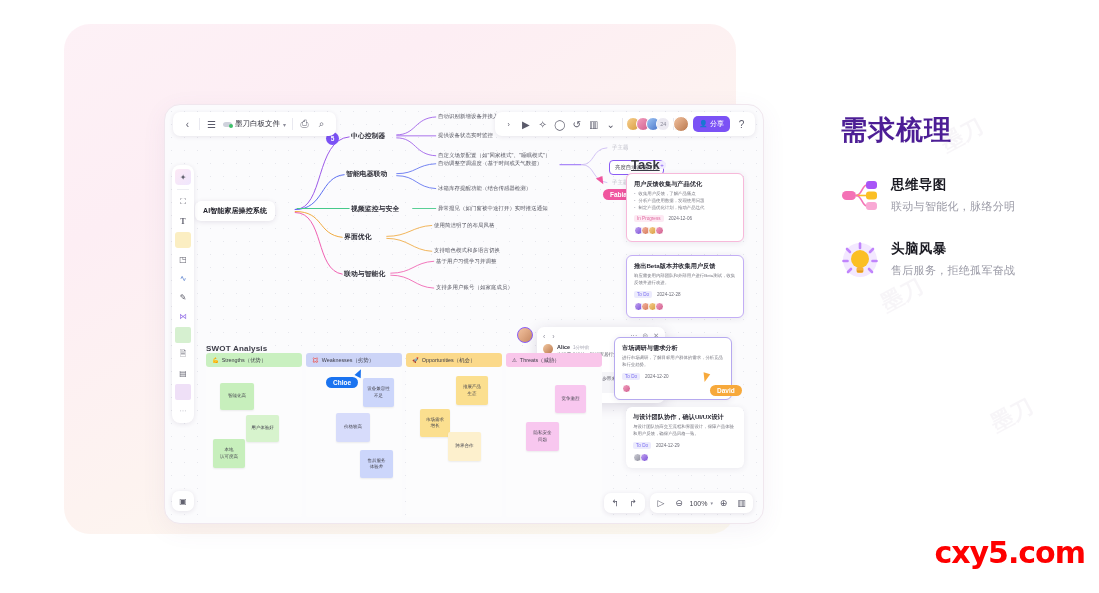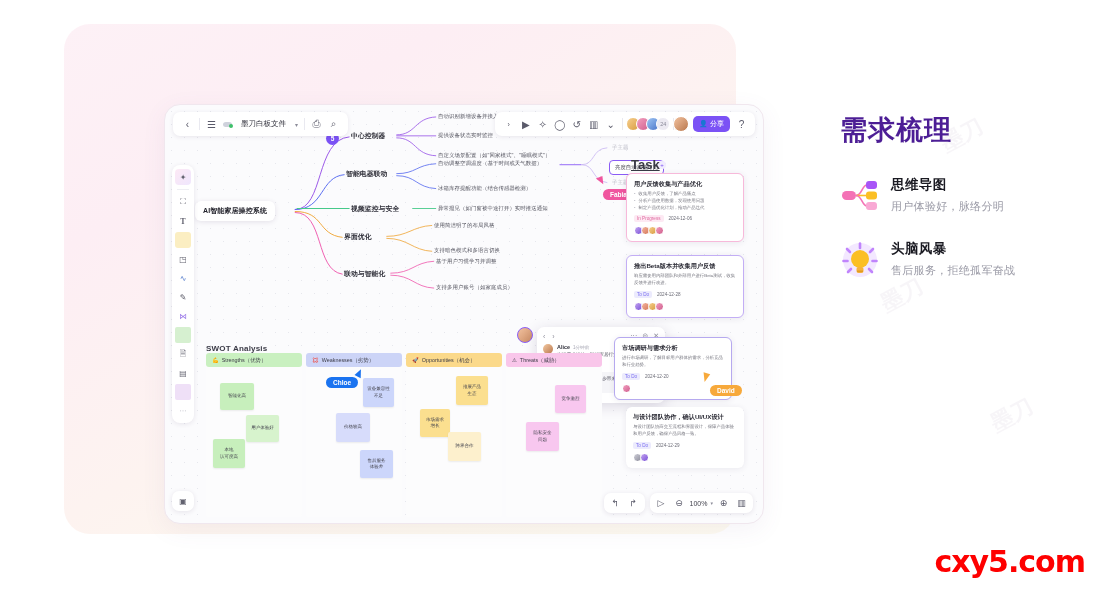--- a/index.html
+++ b/index.html
@@ -48,21 +48,21 @@
     background:#fff; border-radius:7px;
     box-shadow:0 1px 4px rgba(60,40,80,.10);
     padding:0 5px;
   }
   .tb-btn {
     width:17px;height:19px; display:flex;align-items:center;justify-content:center;
     color:#5a5a6a; font-size:10px; cursor:pointer; border-radius:4px;
   }
   .tb-sep { width:1px;height:12px;background:#e9e9f0;margin:0 3px; }
   .doc-name {
-    display:flex;align-items:center;gap:9px;font-size:7.5px;color:#2f2f3a;
+    display:flex;align-items:center;gap:3px;font-size:7.5px;color:#2f2f3a;
     padding:0 3px; cursor:pointer; white-space:nowrap;
   }
   .cloud-ic { width:9px;height:9px;position:relative;display:inline-block; }
   .cloud-ic::before{
     content:""; position:absolute; left:0; top:2px; width:9px;height:5px;
     background:#cfd2dc; border-radius:4px 4px 3px 3px;
   }
   .cloud-ic::after{
     content:""; position:absolute; right:-1px; top:4px; width:4px;height:4px;
     background:#3ec06a; border-radius:50%;
@@ -229,21 +229,21 @@
   .feat-ic{width:38px;height:38px;flex:0 0 38px;position:relative;}
   .feat-h{font-size:13.5px;font-weight:bold;color:#1a1a22;margin-bottom:5px;letter-spacing:.4px;}
   .feat-s{font-size:11px;color:#9a9aa6;letter-spacing:.3px;}
   .cta{
     position:absolute;left:840px;top:428px;width:128px;height:36px;border-radius:7px;
     background:linear-gradient(90deg,#3b44f6 0%, #8b3ef0 48%, #f53ec8 100%);
     color:#fff;font-size:13px;display:flex;align-items:center;justify-content:center;
     cursor:pointer;letter-spacing:1px;
   }
   .watermark{
-    position:absolute;right:14px;bottom:14px;
+    position:absolute;right:14px;bottom:23px;
     font-family:"DejaVu Sans", sans-serif;
     font-size:30px;font-weight:bold;color:#fe0000;letter-spacing:-1px;
   }
   .wm-ghost{
     position:absolute;color:rgba(140,120,160,.07);font-size:22px;font-weight:bold;
     transform:rotate(-28deg);pointer-events:none;
   }
   svg.lines{position:absolute;inset:0;width:100%;height:100%;pointer-events:none;}
 </style>
 </head>
@@ -560,21 +560,21 @@
           <path d="M16 19.5 C 22 19.5, 22 9, 27 9" stroke="#f472b6" stroke-width="1.6" fill="none"></path>
           <path d="M16 19.5 L 27 19.5" stroke="#fbbf24" stroke-width="1.6" fill="none"></path>
           <path d="M16 19.5 C 22 19.5, 22 30, 27 30" stroke="#f472b6" stroke-width="1.6" fill="none"></path>
           <rect x="26" y="5" width="11" height="8" rx="3" fill="#a855f7"></rect>
           <rect x="26" y="15.5" width="11" height="8" rx="3" fill="#fbbf24"></rect>
           <rect x="26" y="26" width="11" height="8" rx="3" fill="#f9a8d4"></rect>
         </svg>
       </div>
       <div>
         <div class="feat-h">思维导图</div>
-        <div class="feat-s">用户体验好，脉络分明</div>
+        <div class="feat-s">联动与智能化，脉络分明</div>
       </div>
     </div>
 
     <div class="feat-row">
       <div class="feat-ic">
         <svg viewBox="0 0 40 40" width="40" height="40">
           <circle cx="20" cy="20" r="17" fill="#f3e8ff"></circle>
           <g stroke="#c084fc" stroke-width="2.6" stroke-linecap="round">
             <line x1="20" y1="3.5" x2="20" y2="8"></line>
             <line x1="33" y1="9" x2="30" y2="12"></line>

